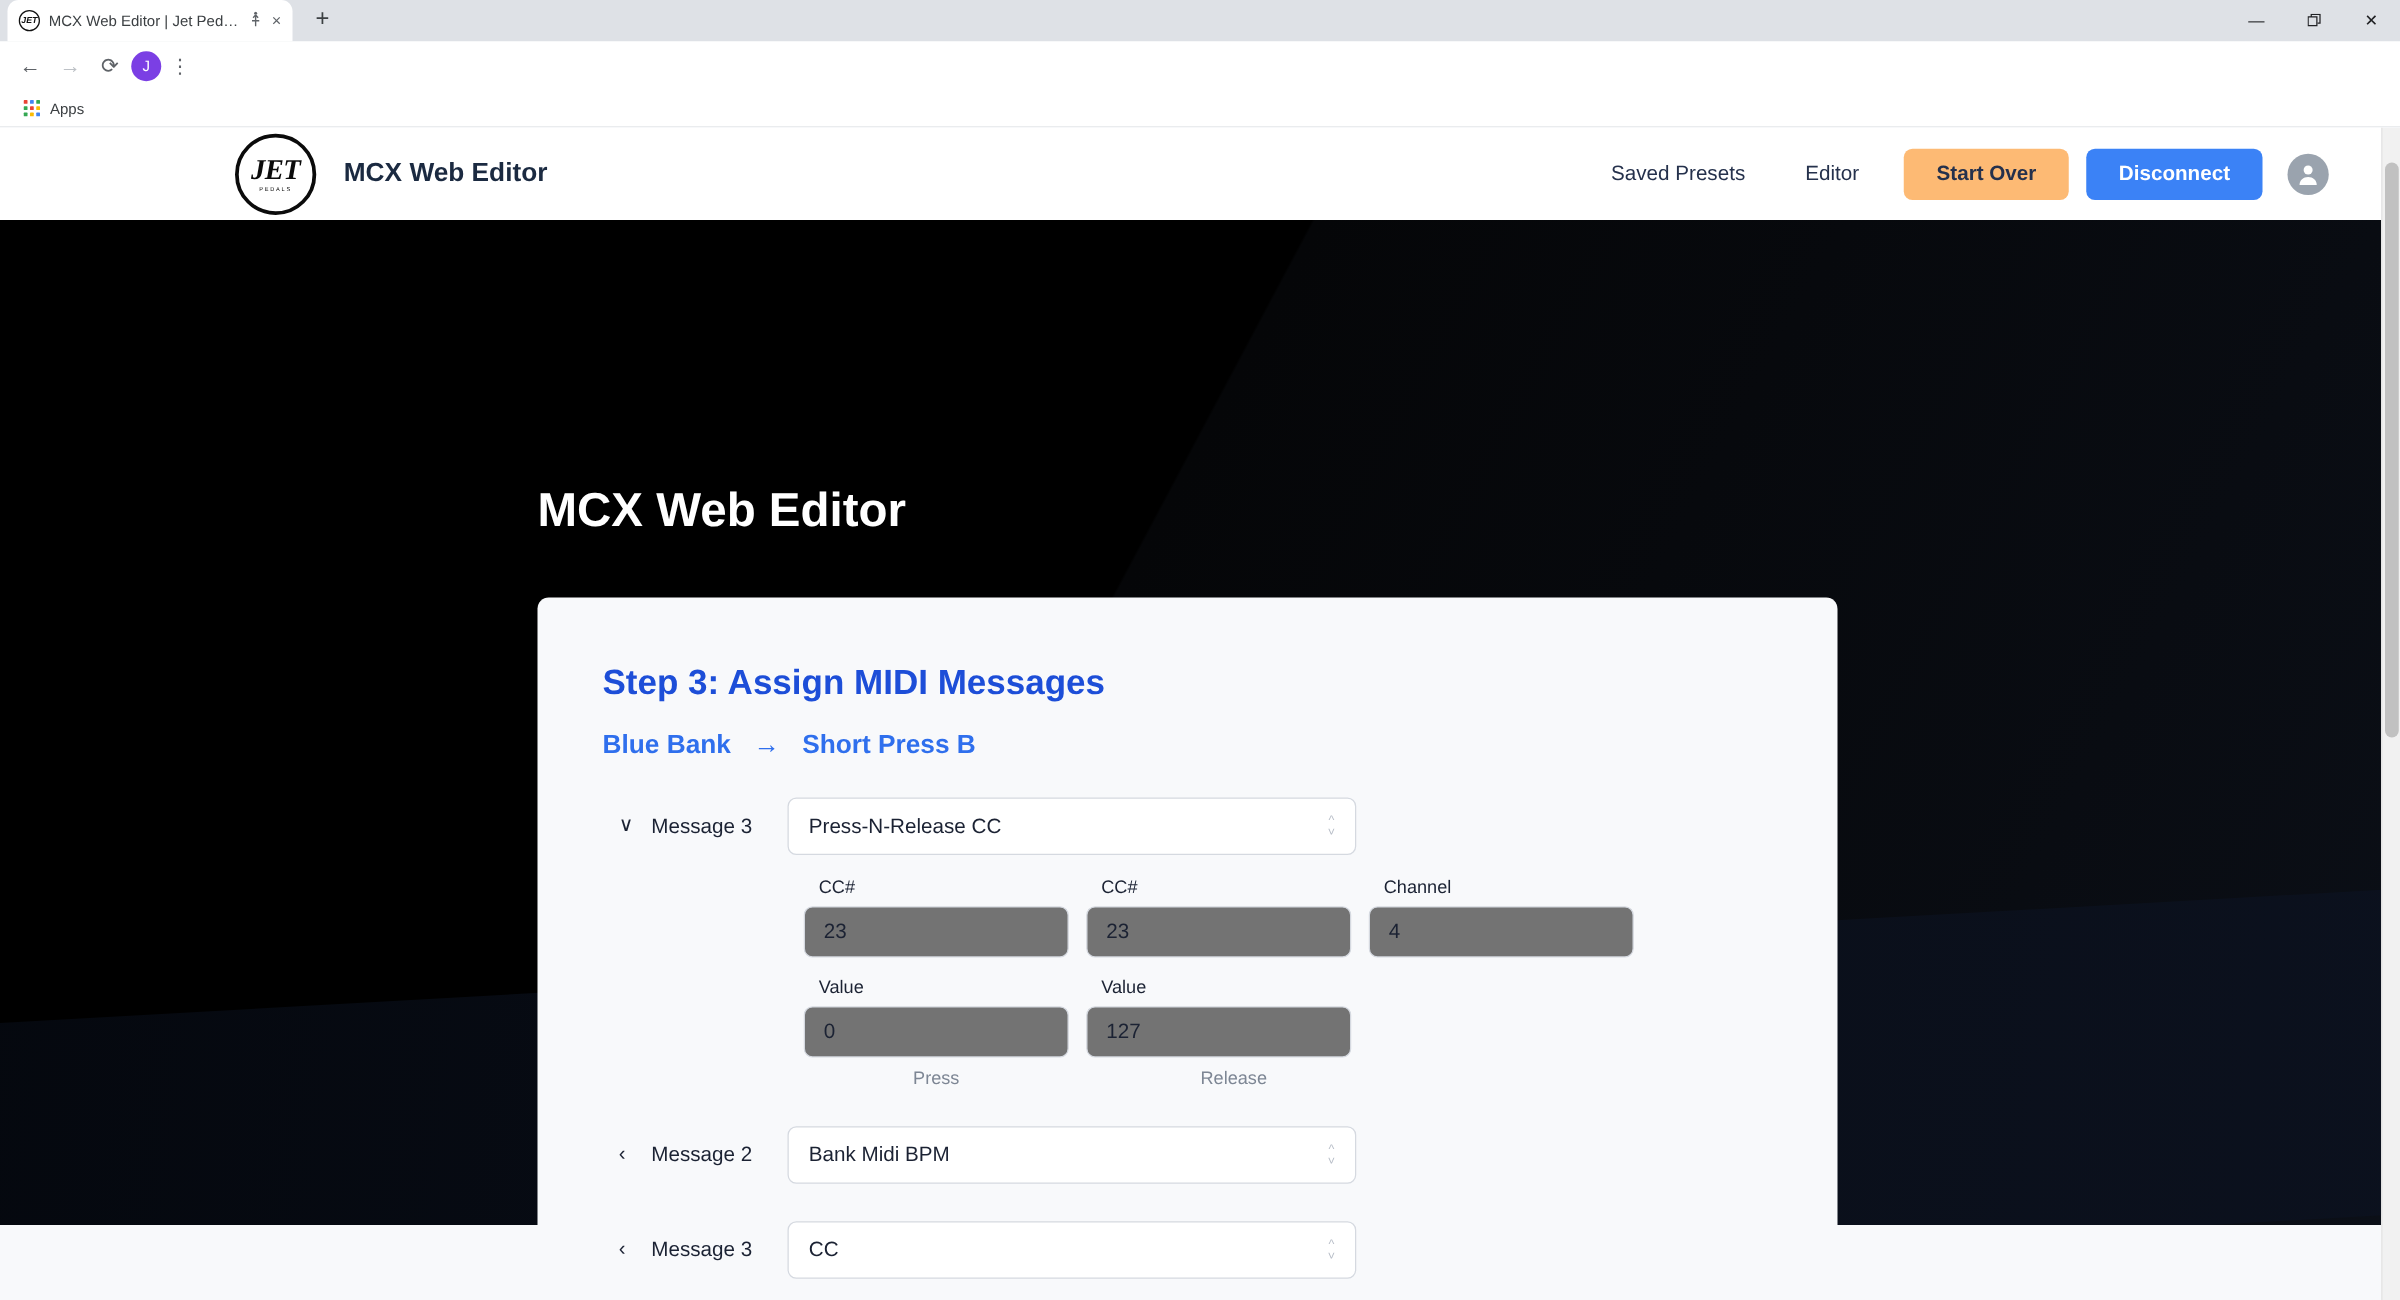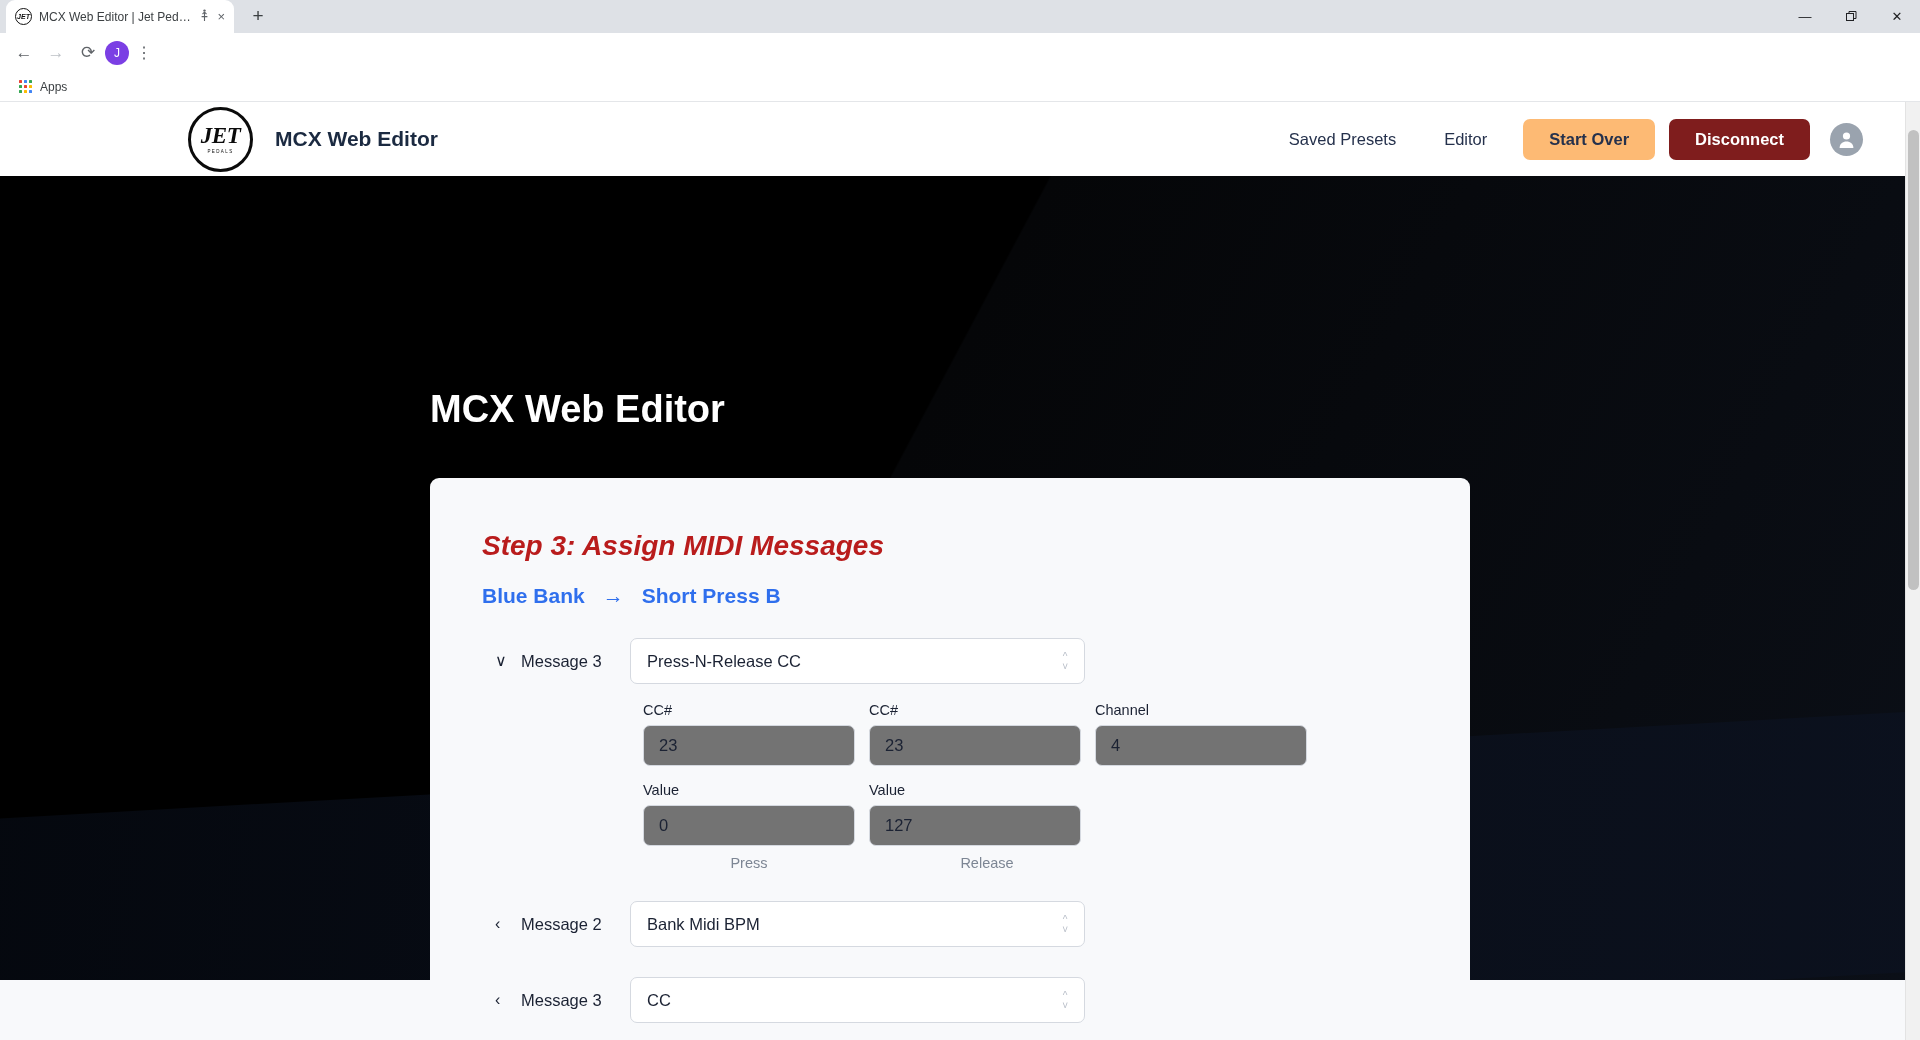--- a/index.html
+++ b/index.html
@@ -131,21 +131,21 @@
   .logo-pedals { font-size: 4.5px; letter-spacing: 1.4px; color: #0b0b0b; margin-top: 2px; }
   .brand-text { font-size: 21px; font-weight: bold; color: #1b2a41; }
   .nav { margin-left: auto; display: flex; align-items: center; gap: 0; }
   .navlink { font-size: 16.5px; color: #25314c; padding: 0 24px; }
   .btn {
     font-size: 16.5px; font-weight: bold;
     padding: 11px 26px; border-radius: 7px; border: none;
     font-family: "Liberation Sans", sans-serif;
   }
   .btn-light { background: #fdba74; color: #25314c; margin-left: 12px; }
-  .btn-teal { background: #7f1d1d; color: #ffffff; margin-left: 14px; }
+  .btn-teal { background: #3b82f6; color: #ffffff; margin-left: 14px; }
   .user-avatar {
     width: 33px; height: 33px; border-radius: 50%;
     background: #9aa3ae; margin-left: 20px;
     display: flex; align-items: center; justify-content: center;
   }
 
   
   .hero {
     position: relative; height: 804px;
     background:
@@ -162,21 +162,21 @@
     font-size: 38px; font-weight: bold; color: #ffffff; z-index: 2;
   }
 
   
   .card {
     position: absolute; left: 430px; top: 376px;
     width: 1040px; background: #f8f9fb;
     border-radius: 9px 9px 0 0; z-index: 3;
     padding: 52px 52px 0 52px;
   }
-  .step-title { font-size: 28px; font-weight: bold; color: #b91c1c; font-style: italic; }
+  .step-title { font-size: 28px; font-weight: bold; color: #1d4ed8; }
   .crumb {
     margin-top: 22px; display: flex; align-items: center; gap: 18px;
     font-size: 21px; font-weight: bold; color: #2f6fed;
   }
   .crumb .arrow { font-size: 21px; }
 
   .msg-row { display: flex; align-items: center; margin-top: 30px; }
   .msg-label-wrap {
     width: 148px; flex: 0 0 148px;
     display: flex; align-items: center; gap: 13px;
@@ -194,21 +194,21 @@
   .spinner {
     margin-left: auto; display: flex; flex-direction: column;
     align-items: center; justify-content: center; gap: 1px;
     color: #b7bdc7; font-size: 10px; line-height: 9px;
   }
 
   .fields { margin-top: 18px; padding-left: 161px; }
   .field-row { display: flex; gap: 14px; }
   .field { width: 212px; }
   .field.wide { width: 212px; }
-  .field-label { font-size: 14.5px; color: #1b2233; margin-bottom: 7px; }
+  .field-label { font-size: 14.5px; color: #1b2233; margin-bottom: 7px; margin-left: 12px; }
   .input {
     width: 100%; height: 41px; background: #737373;
     border: 1px solid #d5d9e0; border-radius: 7px;
     display: flex; align-items: center; padding: 0 15px;
     font-size: 16.5px; color: #1b2233;
   }
   .field-spacer { width: 212px; }
   .subcaps { display: flex; gap: 26px; margin-top: 9px; }
   .subcap {
     width: 212px; text-align: center;

